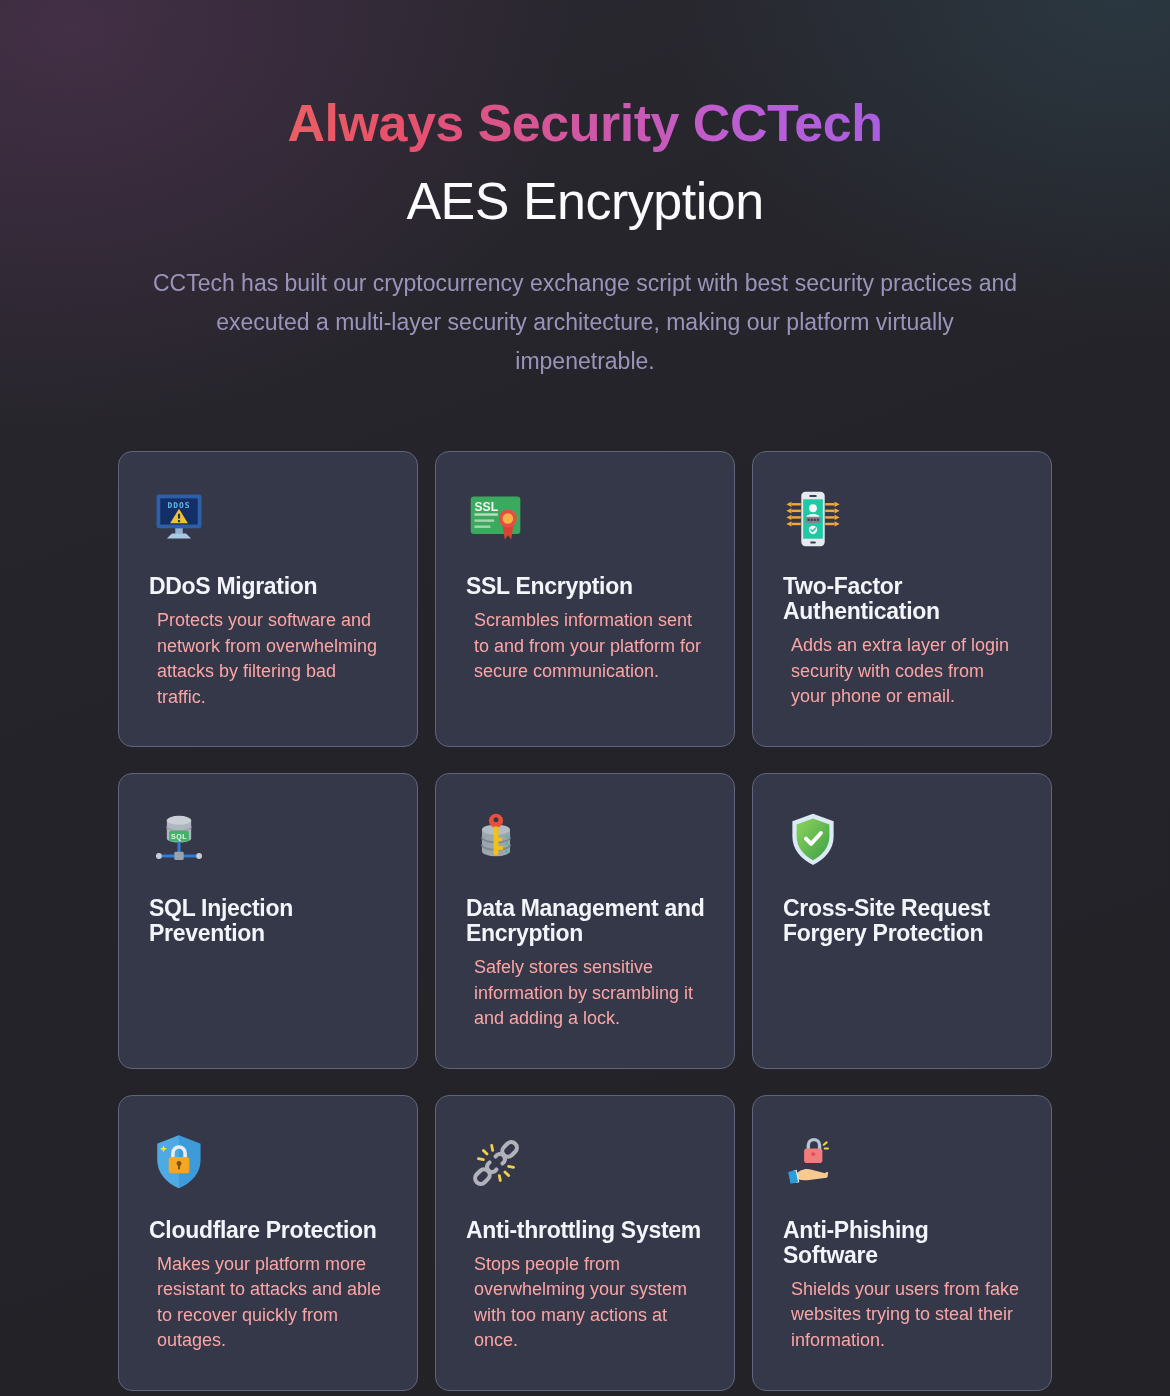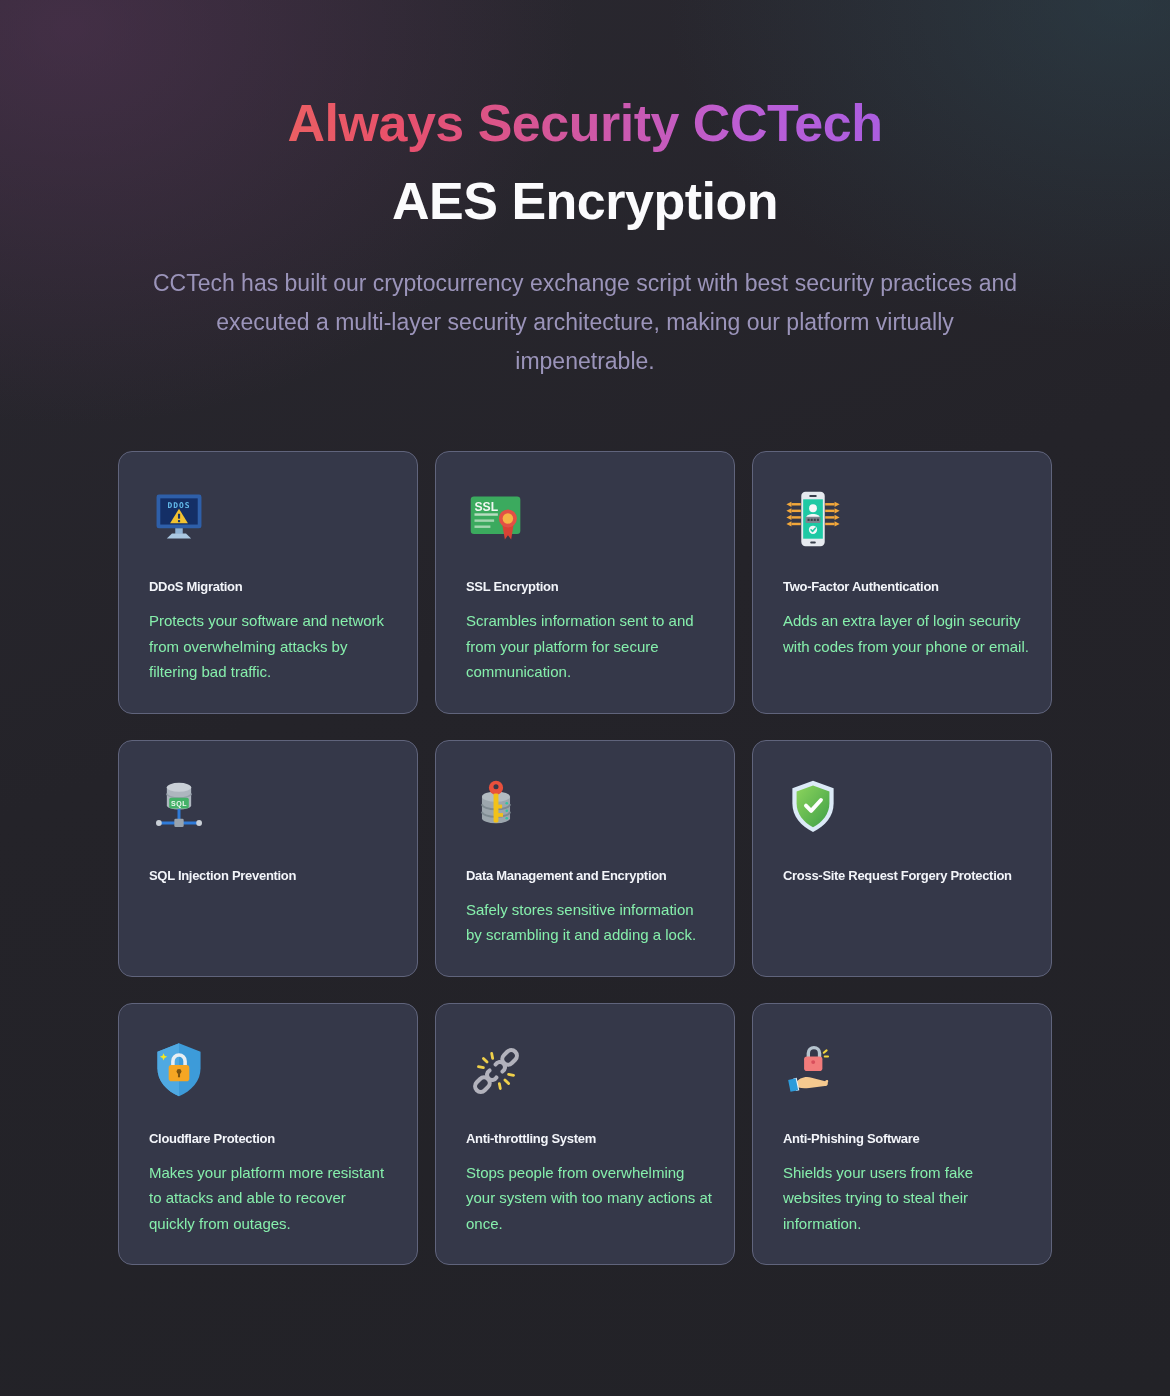--- a/index.html
+++ b/index.html
@@ -13,44 +13,44 @@
       radial-gradient(ellipse 760px 560px at 96% 0%, rgba(48,84,96,0.38), rgba(48,84,96,0) 60%),
       linear-gradient(160deg,#2a2830 0%, #242329 45%, #222227 100%);
   }
   .hero{padding-top:92px;text-align:center;}
   .hero-title{
     margin:0;font-size:52px;line-height:62px;font-weight:800;letter-spacing:-0.5px;
     background:linear-gradient(90deg,#F08450 2%,#E8506B 34%,#BB5ED6 64%,#8A5CF2 98%);
     -webkit-background-clip:text;background-clip:text;
     color:transparent;-webkit-text-fill-color:transparent;
   }
-  .hero-title2{margin:18px 0 0;font-size:52px;line-height:58px;font-weight:700;letter-spacing:-0.5px;color:#FBFBFD;}
+  .hero-title2{margin:18px 0 0;font-size:52px;line-height:58px;font-weight:400;letter-spacing:-0.5px;color:#FBFBFD;}
   .hero-desc{
     width:880px;margin:34px auto 0;font-size:23px;line-height:39px;
     color:#9B94BA;font-weight:400;
   }
   .grid{
     width:934px;margin:70px auto 0;
     display:grid;grid-template-columns:repeat(3,1fr);
     column-gap:17px;row-gap:26px;
   }
   .card{
     background:#353849;
     border:1px solid #60647C;
     border-radius:14px;
     padding:37px 22px 28px 30px;
     box-sizing:border-box;
   }
   .card-icon{height:60px;margin-bottom:25px;text-decoration:underline;}
   .card-icon svg{display:block;}
   .card-title{
-    margin:0 0 9px;font-size:13px;line-height:25px;font-weight:700;
+    margin:0 0 9px;font-size:23px;line-height:25px;font-weight:700;
     letter-spacing:-0.3px;color:#F3F5FA;
   }
-  .card-desc{margin:0;font-size:15px;line-height:25.5px;color:#86efac;}
+  .card-desc{margin:8px;font-size:18px;line-height:25.5px;color:#fca5a5;}
 </style>
 </head>
 <body>
 
 <div class="page">
 
   <div class="hero">
     <h1 class="hero-title">Always Security CCTech</h1>
     <h1 class="hero-title2">AES Encryption</h1>
     <p class="hero-desc">CCTech has built our cryptocurrency exchange script with best security practices and executed a multi-layer security architecture, making our platform virtually impenetrable.</p>

